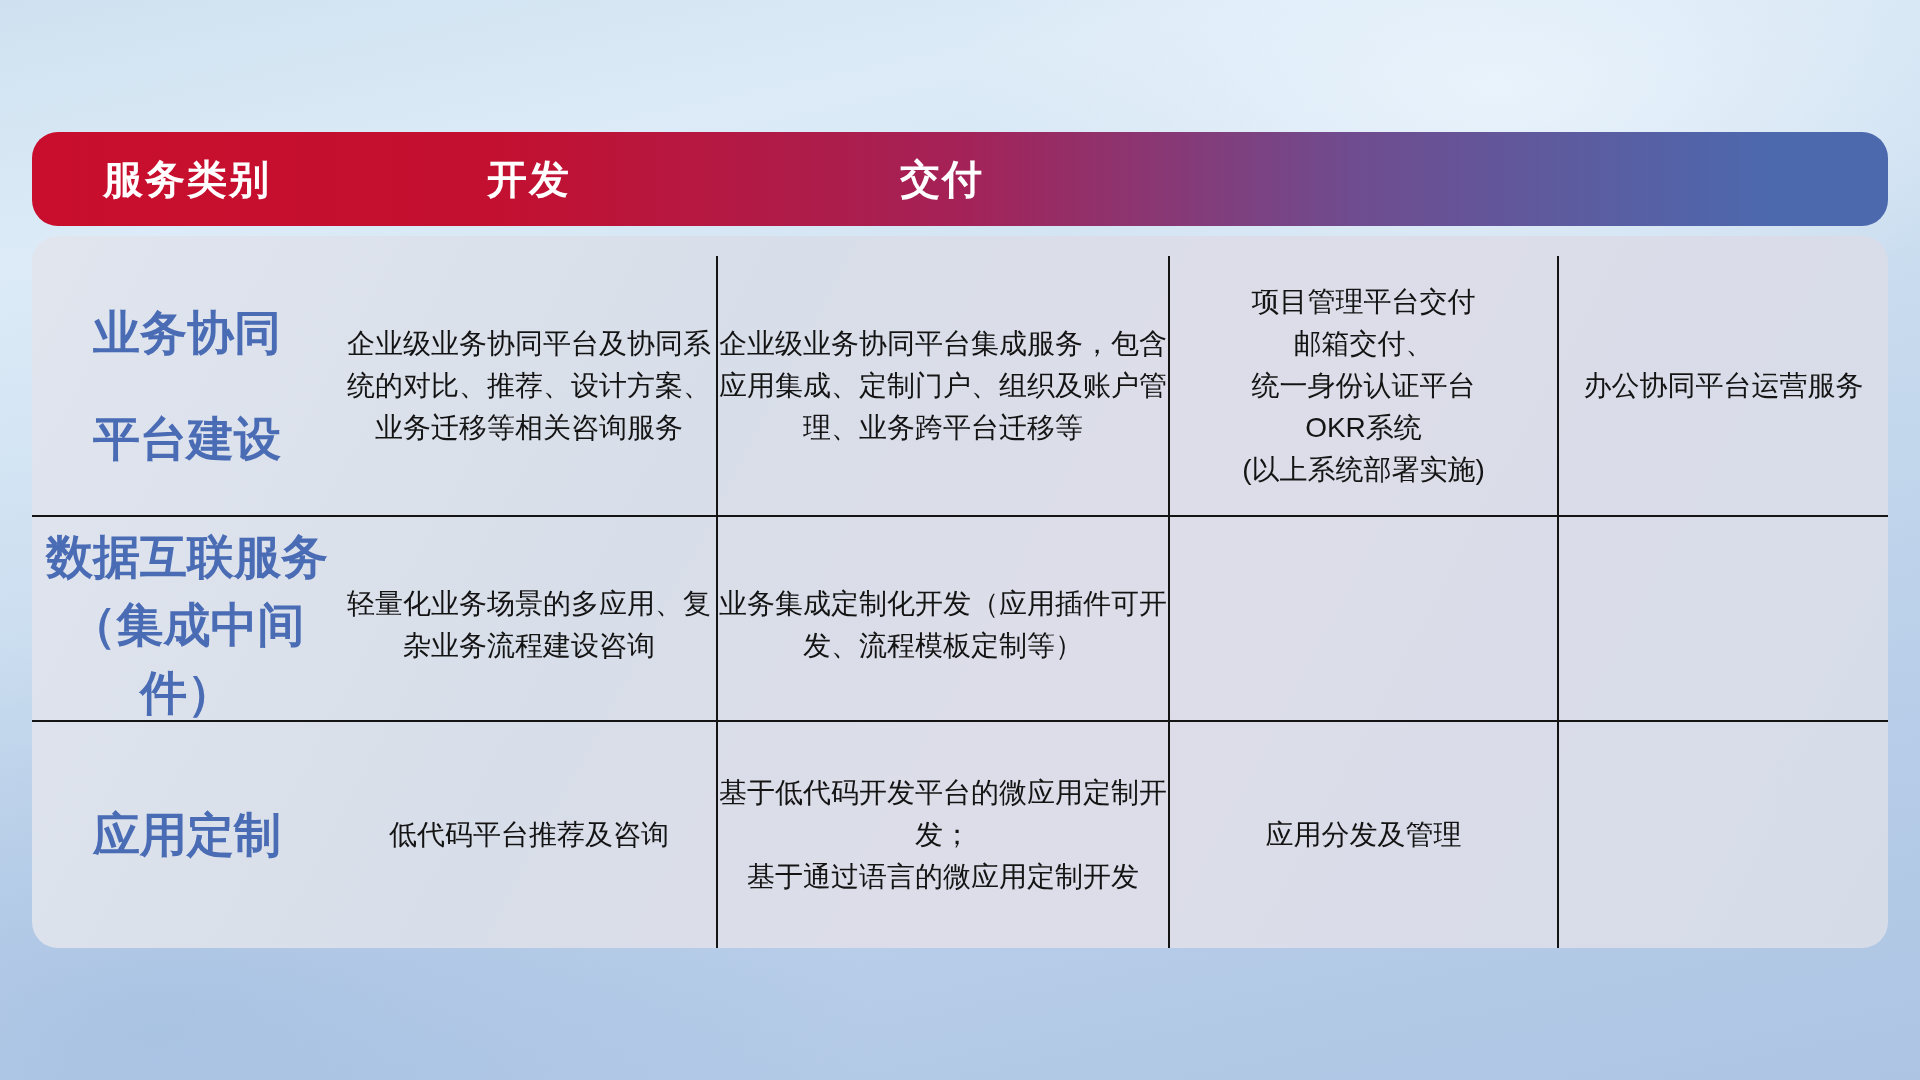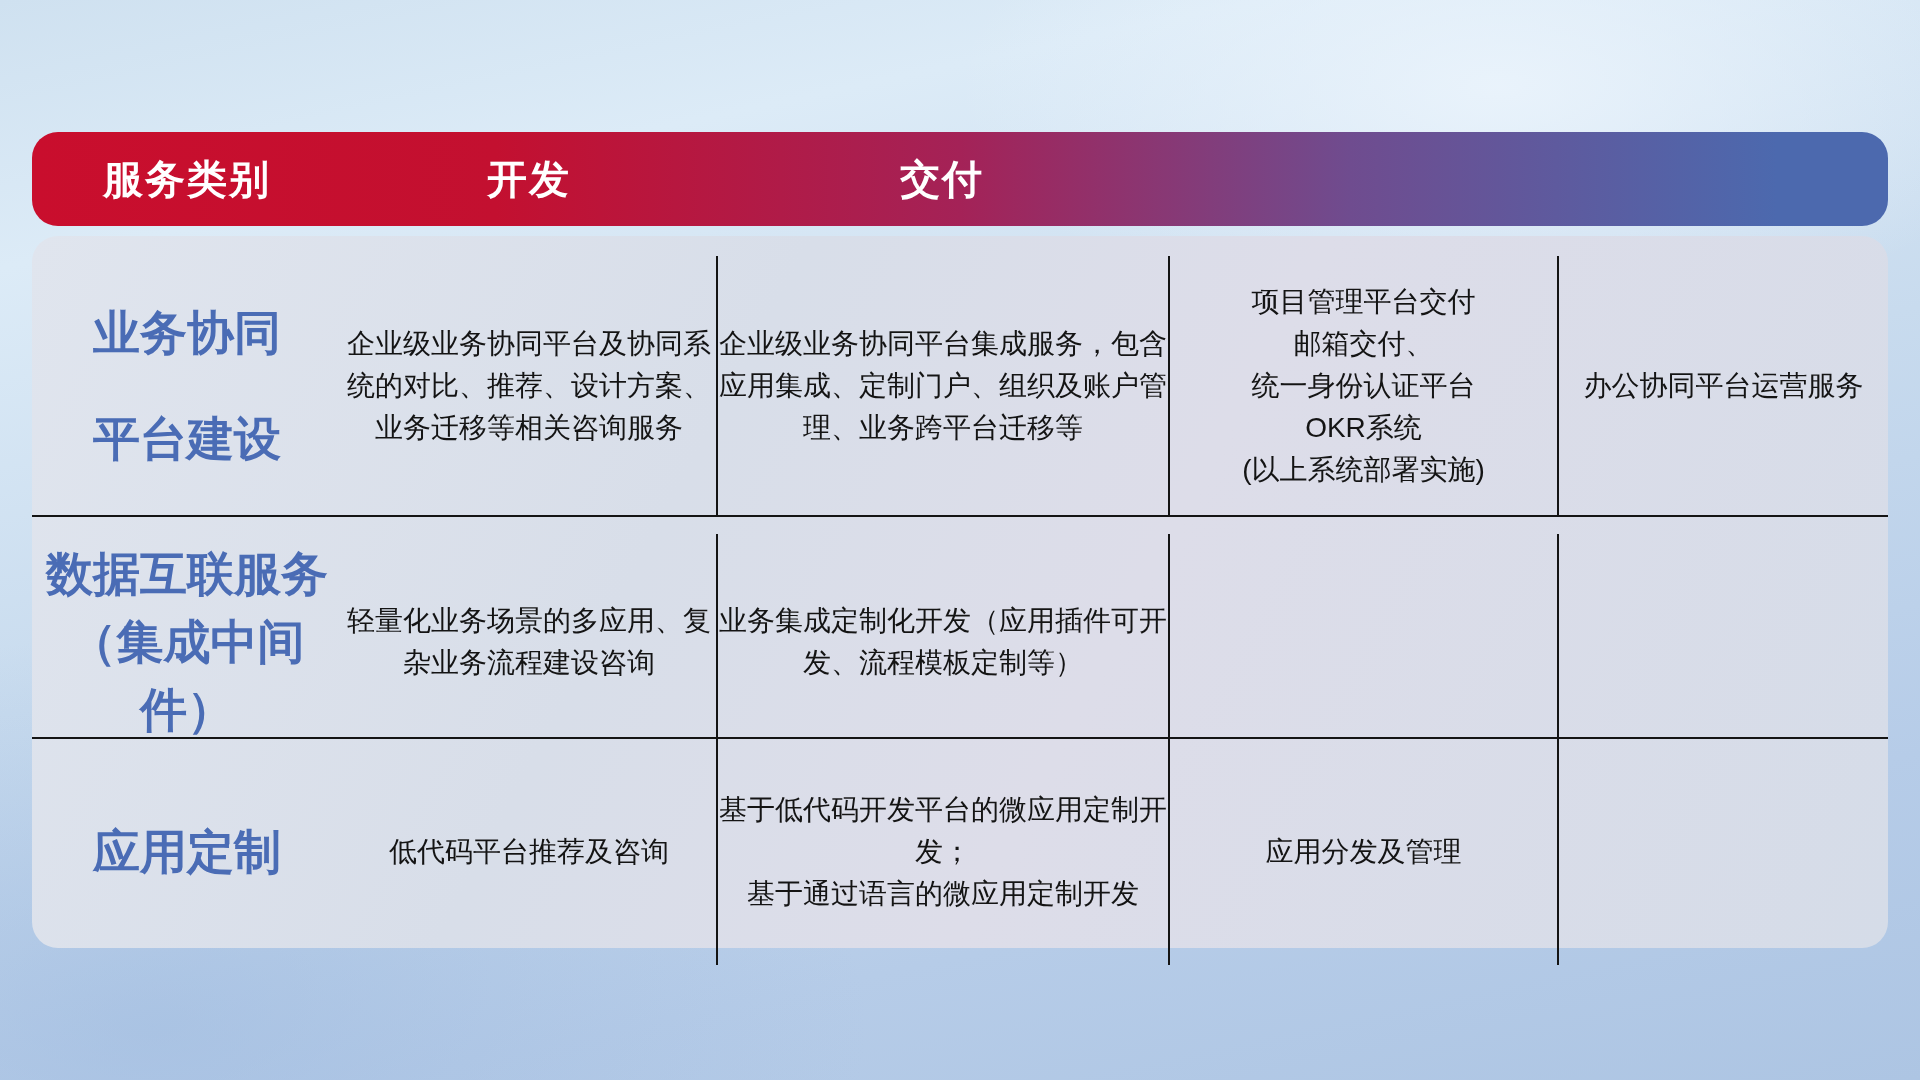--- a/index.html
+++ b/index.html
@@ -30,21 +30,21 @@
     z-index: 2;
   }
   .hcell {
     display: flex; align-items: center; justify-content: center;
     color: #ffffff; font-weight: bold; font-size: 40px; letter-spacing: 2px;
   }
 
   
   .trow { display: grid; grid-template-columns: 310px 374px 452px 389px 331px; }
   .row-1 { height: 261px; border-bottom: 2px solid #141414; }
-  .row-2 { height: 205px; border-bottom: 2px solid #141414; margin-top: 17px; }
+  .row-2 { height: 205px; border-bottom: 2px solid #141414; }
   .row-3 { height: 226px; }
   .cell {
     display: flex; align-items: center; justify-content: center;
     text-align: center; padding: 6px 1px;
     font-size: 28px; color: #141414; line-height: 1.5;
     white-space: pre-line;
   }
   .vline { border-left: 2px solid #141414; }
   .cat { color: #4a6cb5; font-weight: bold; font-size: 47px; line-height: 1.45; }
   .cat-wide { line-height: 2.25; }

